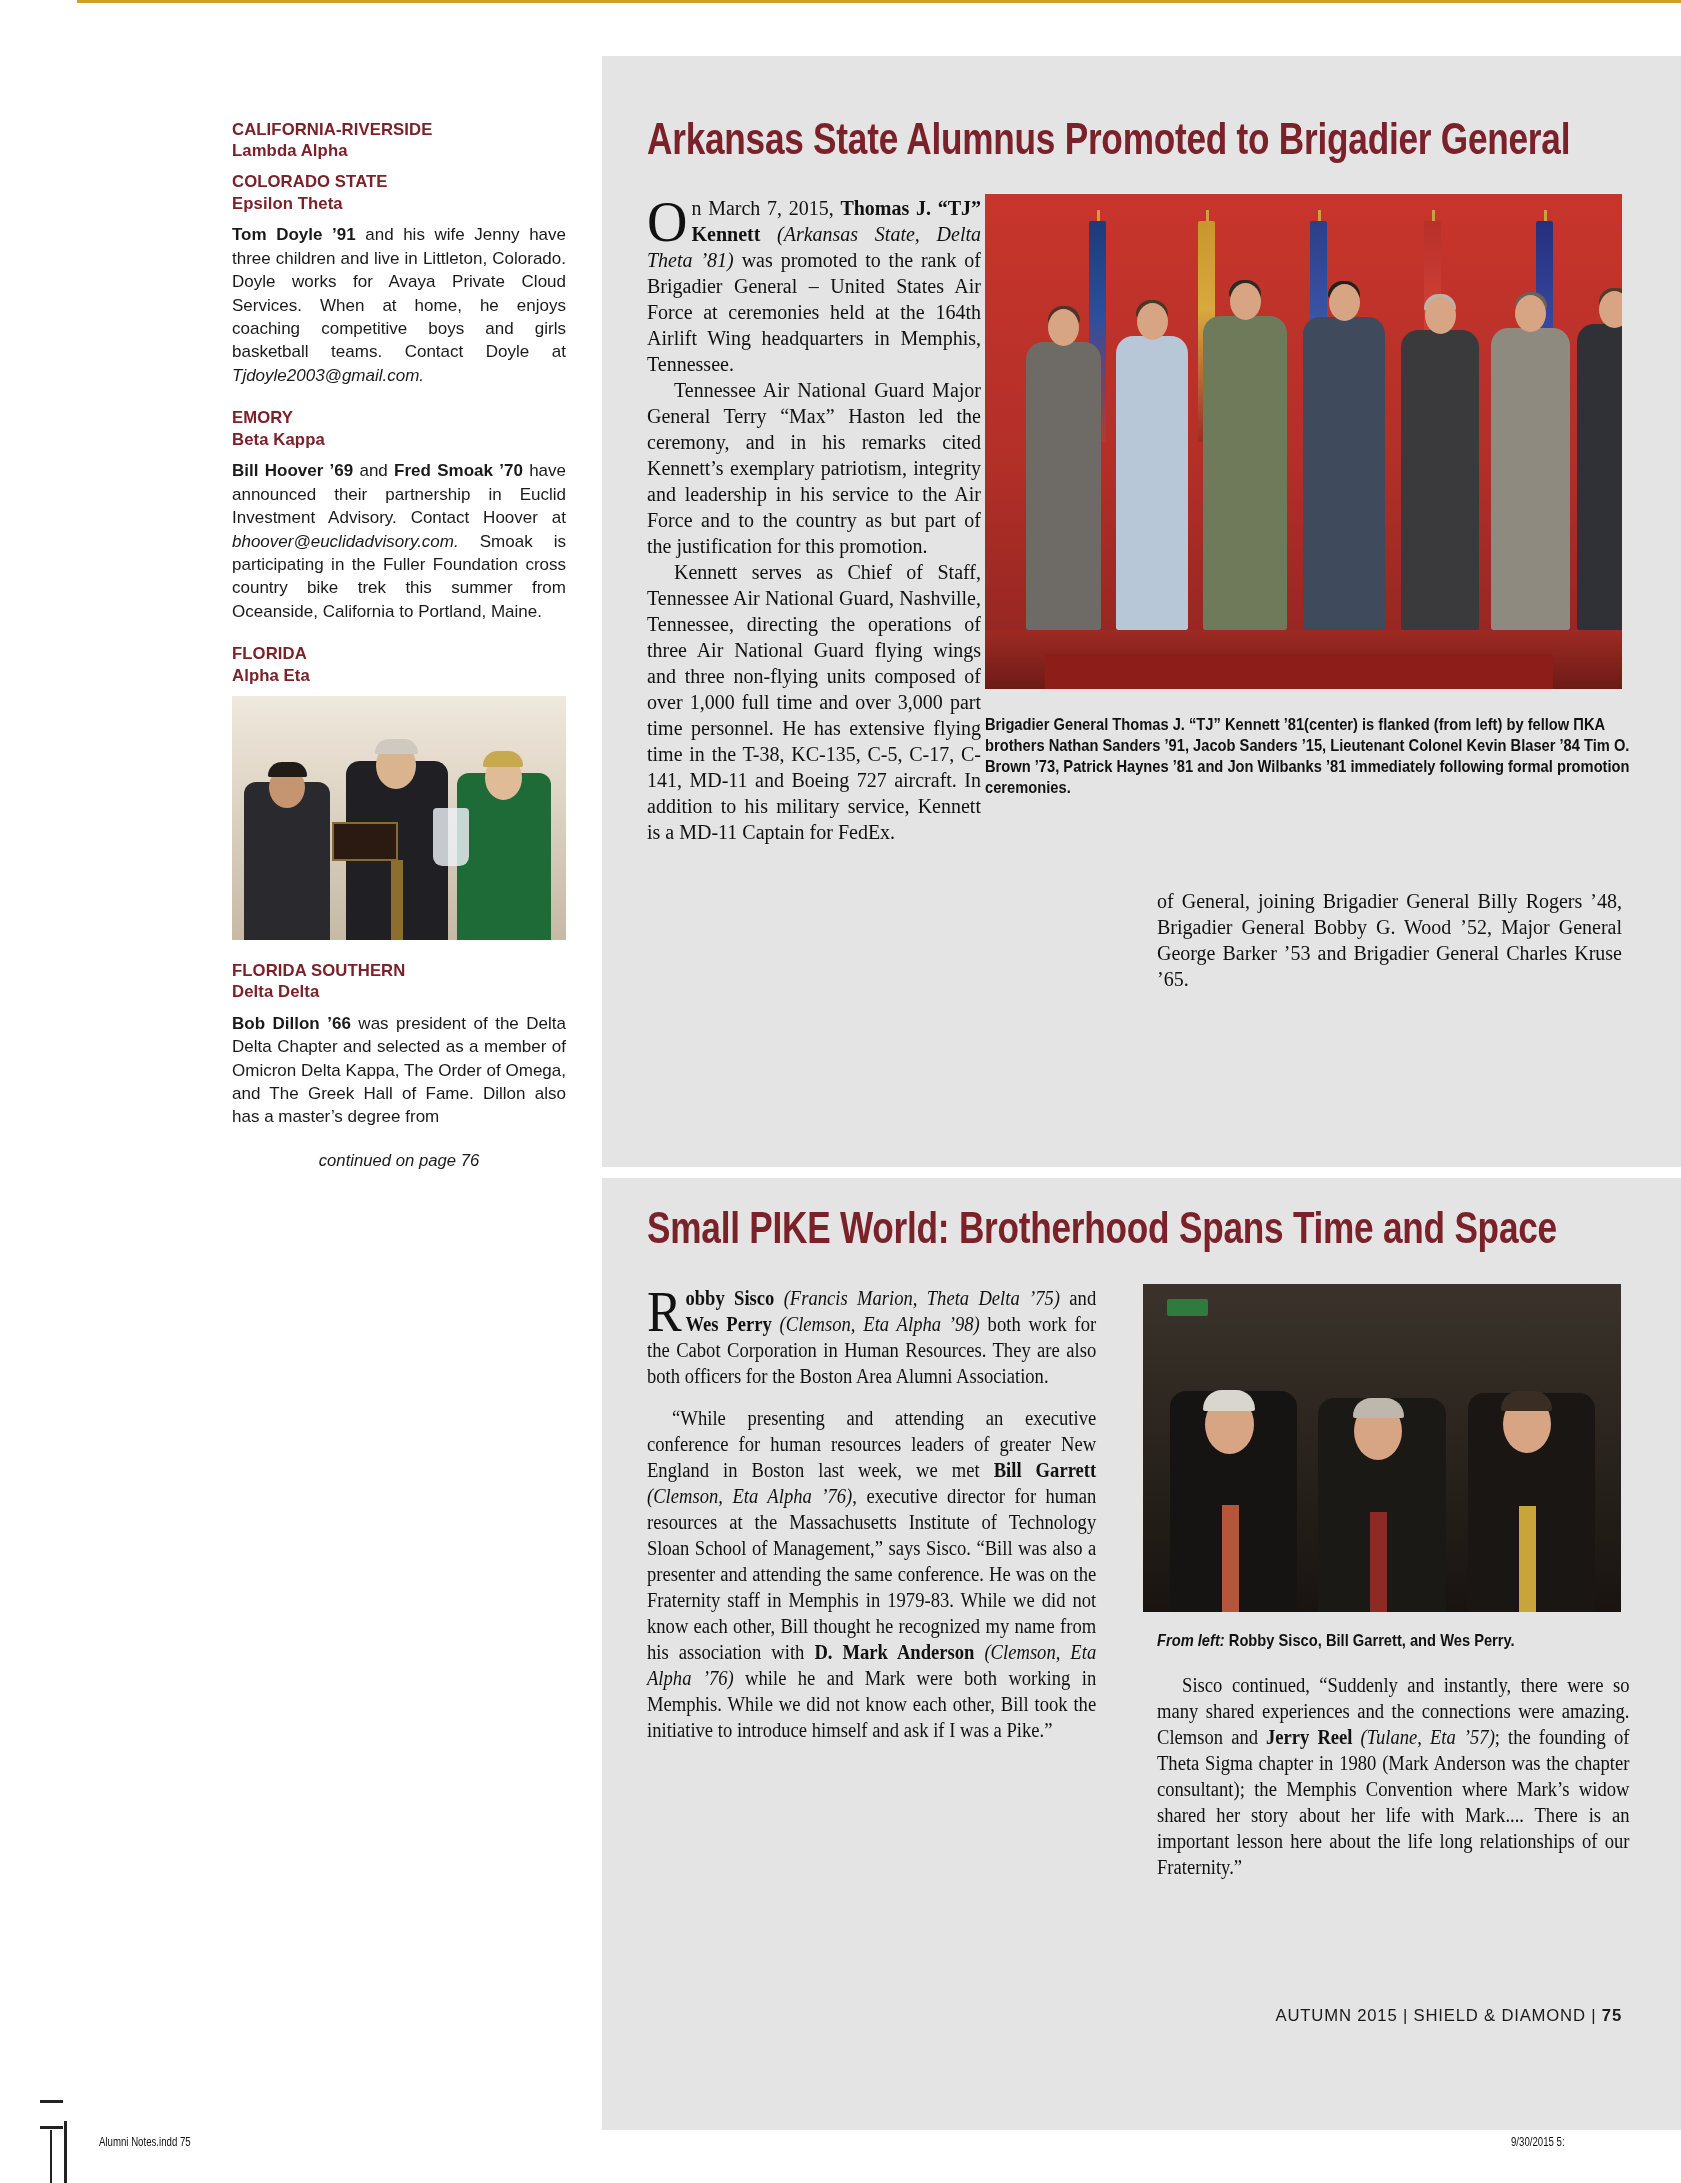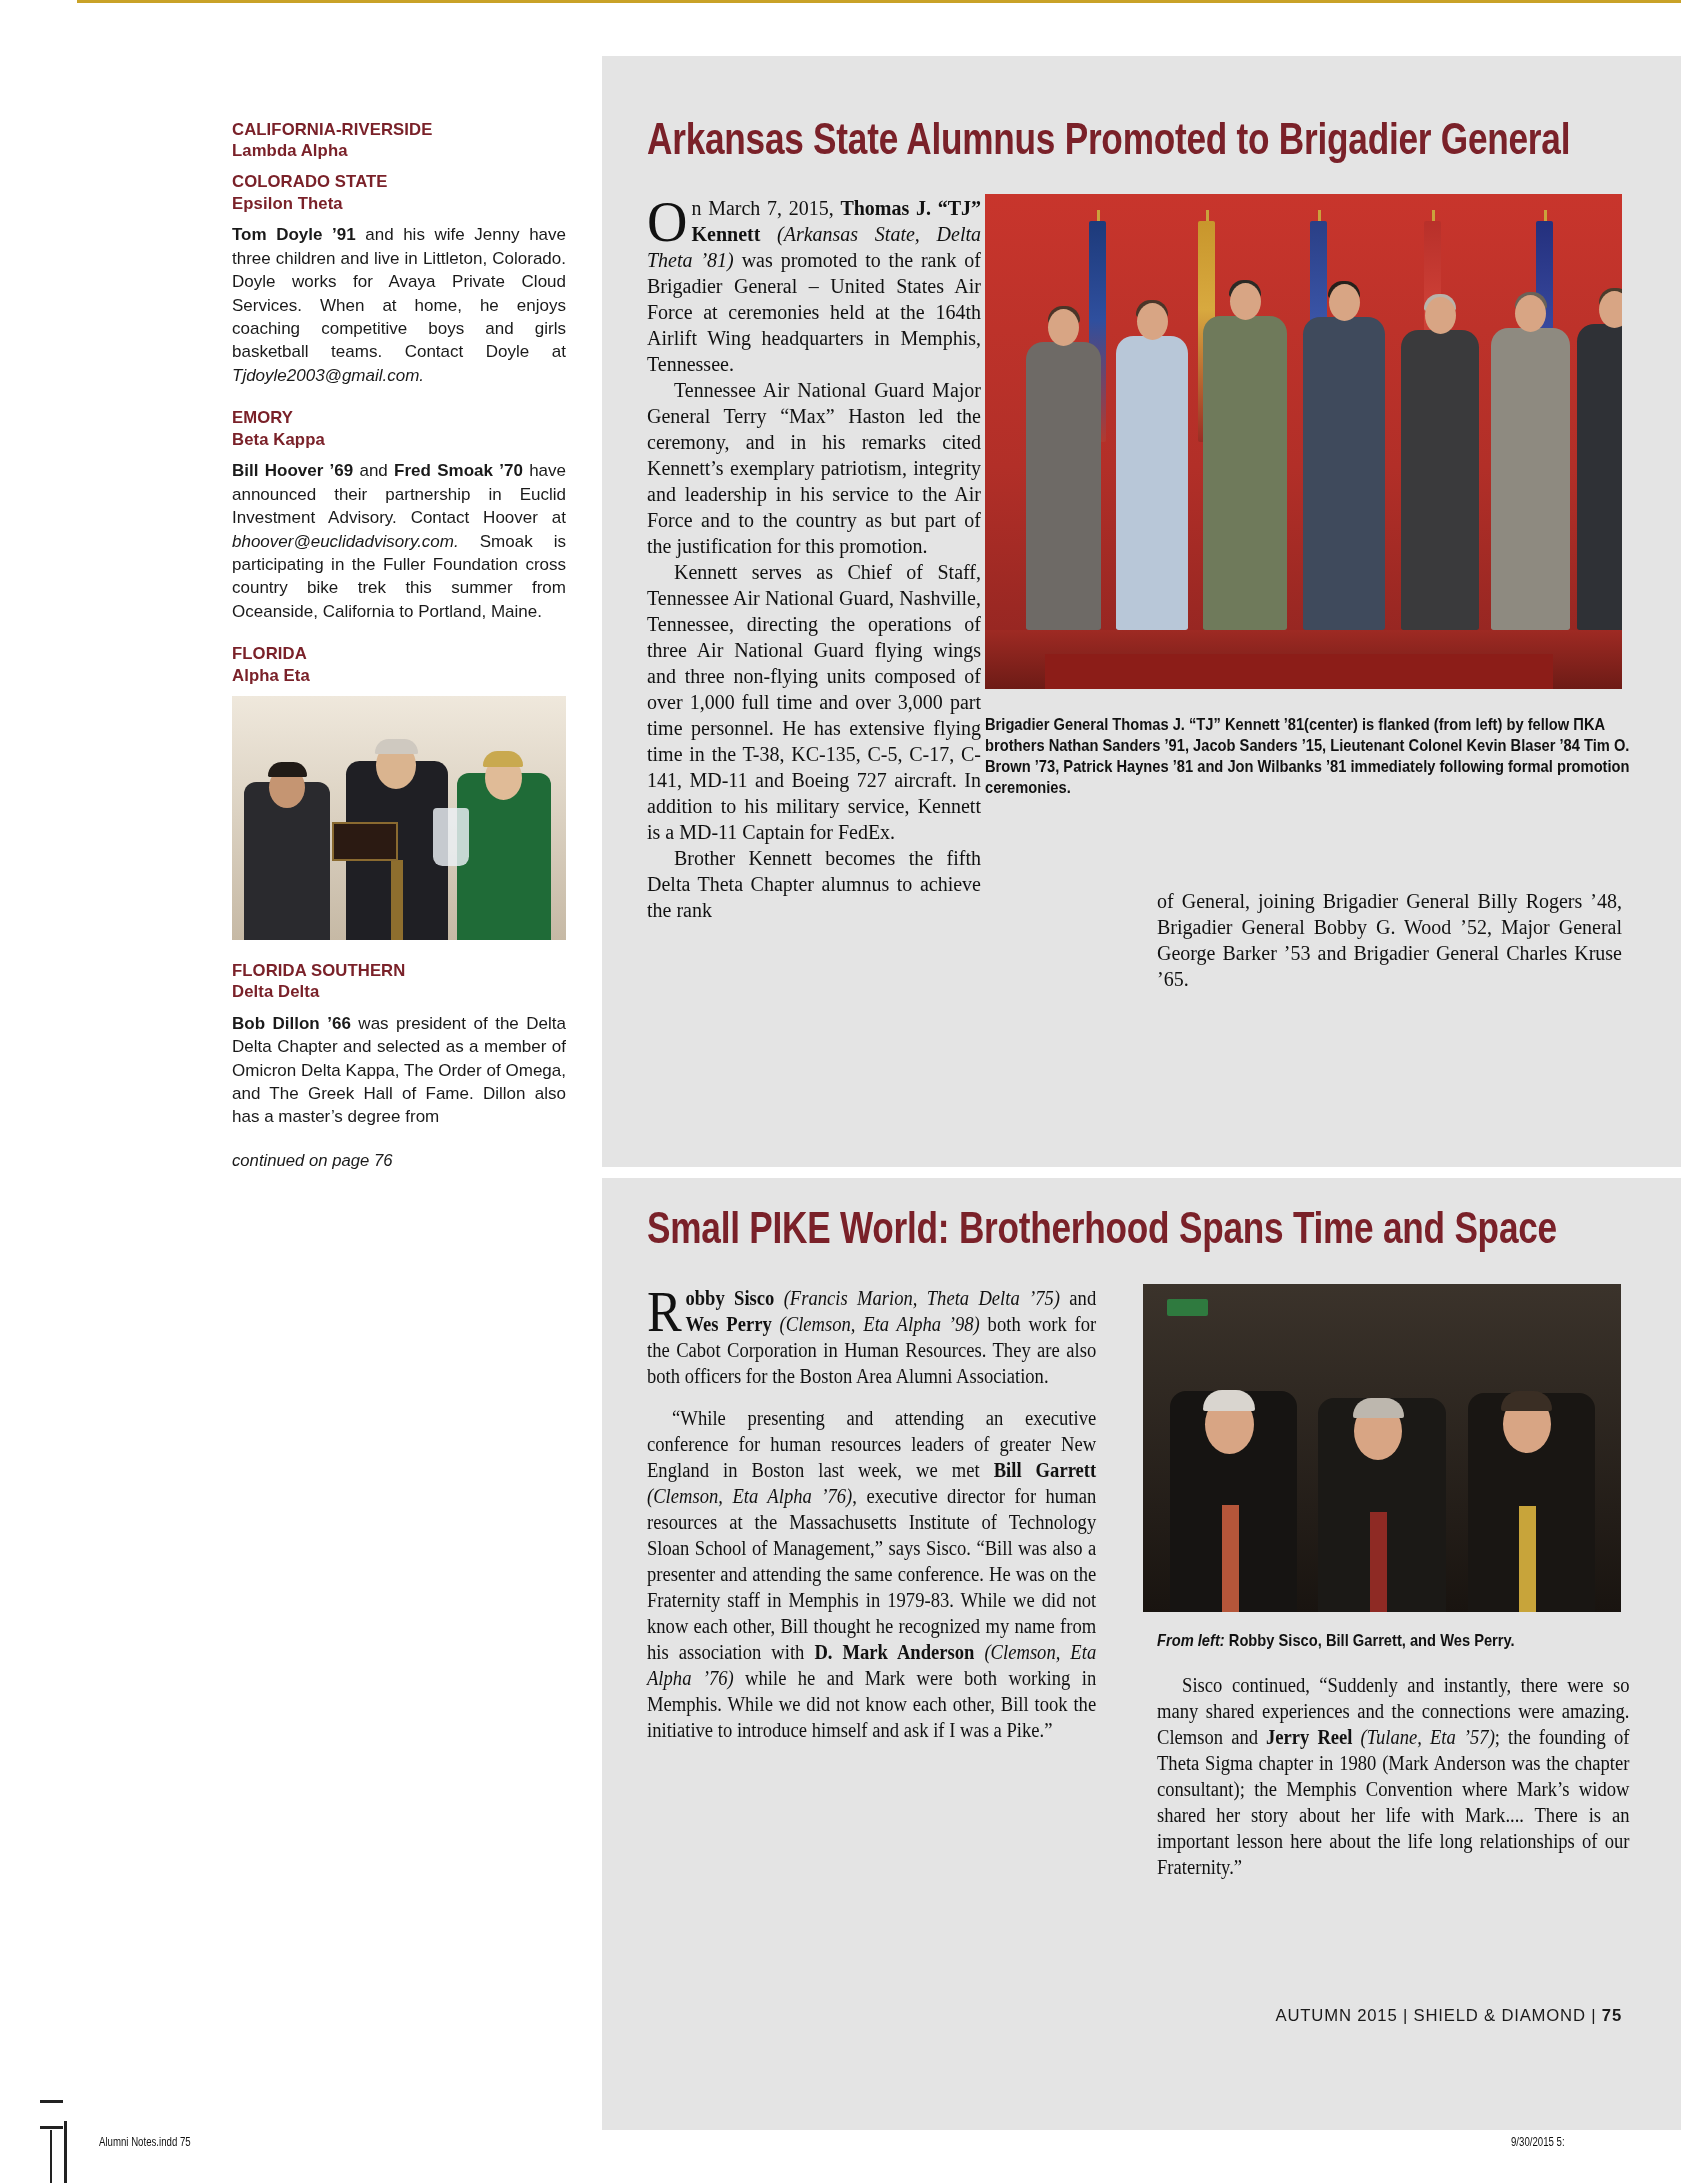--- a/index.html
+++ b/index.html
@@ -41,21 +41,21 @@
   .chapter-head .school{display:block;text-transform:uppercase;}
   .chapter-head .greek{display:block;}
   .note-p{margin:0 0 20px 0;}
   .note-p b{font-weight:bold;}
   .note-p i{font-style:italic;}
   .note-photo{
     width:334px;height:244px;margin:5.3px 0 20px 0;
     position:relative;overflow:hidden;background:#2b2b2b;
   }
   .continued{
-    text-align:left;font-style:italic;font-size:16.7px;
+    text-align:center;font-style:italic;font-size:16.7px;
     color:#1a1a1a;margin-top:6.7px;
   }
 
   
   .headline{
     position:absolute;color:#7a2129;font-weight:bold;
     font-size:44px;line-height:47px;white-space:nowrap;
     transform:scaleX(.80);transform-origin:left center;
     letter-spacing:-0.3px;
   }
@@ -227,21 +227,20 @@
           <div class="head"></div>
         </div>
     </div>
 
     <div class="caption" style="left:985px;top:714px;width:742px;">Brigadier General Thomas J. “TJ” Kennett ’81(center) is flanked (from left) by fellow ΠΚΑ brothers Nathan Sanders ’91, Jacob Sanders ’15, Lieutenant Colonel Kevin Blaser ’84 Tim O. Brown ’73, Patrick Haynes ’81 and Jon Wilbanks ’81 immediately following formal promotion ceremonies.</div>
 
     <div class="body-col" id="a1-left" style="left:647px;top:195px;width:334px;">
         <p class="first"><span class="dropcap">O</span>n March 7, 2015, <b>Thomas J. “TJ” Kennett</b><i> (Arkansas State, Delta Theta ’81)</i> was promoted to the rank of Brigadier General – United States Air Force at ceremonies held at the 164th Airlift Wing headquarters in Memphis, Tennessee.</p>
         <p>Tennessee Air National Guard Major General Terry “Max” Haston led the ceremony, and in his remarks cited Kennett’s exemplary patriotism, integrity and leadership in his service to the Air Force and to the country as but part of the justification for this promotion.</p>
         <p>Kennett serves as Chief of Staff, Tennessee Air National Guard, Nashville, Tennessee, directing the operations of three Air National Guard flying wings and three non-flying units composed of over 1,000 full time and over 3,000 part time personnel. He has extensive flying time in the T-38, KC-135, C-5, C-17, C-141, MD-11 and Boeing 727 aircraft. In addition to his military service, Kennett is a MD-11 Captain for FedEx.</p>
-        <p>Brother Kennett becomes the fifth Delta Theta Chapter alumnus to achieve the rank</p>
       </div>
 
     <div class="body-col" id="a1-right" style="left:1157px;top:888px;width:465px;">
         <p class="first">of General, joining Brigadier General Billy Rogers ’48, Brigadier General Bobby G. Wood ’52, Major General George Barker ’53 and Brigadier General Charles Kruse ’65.</p>
       </div>
   </div>
 
   <div class="art2">
 
     <div class="headline" style="left:647px;top:1204px;width:1271px;">Small PIKE World: Brotherhood Spans Time and Space</div>

